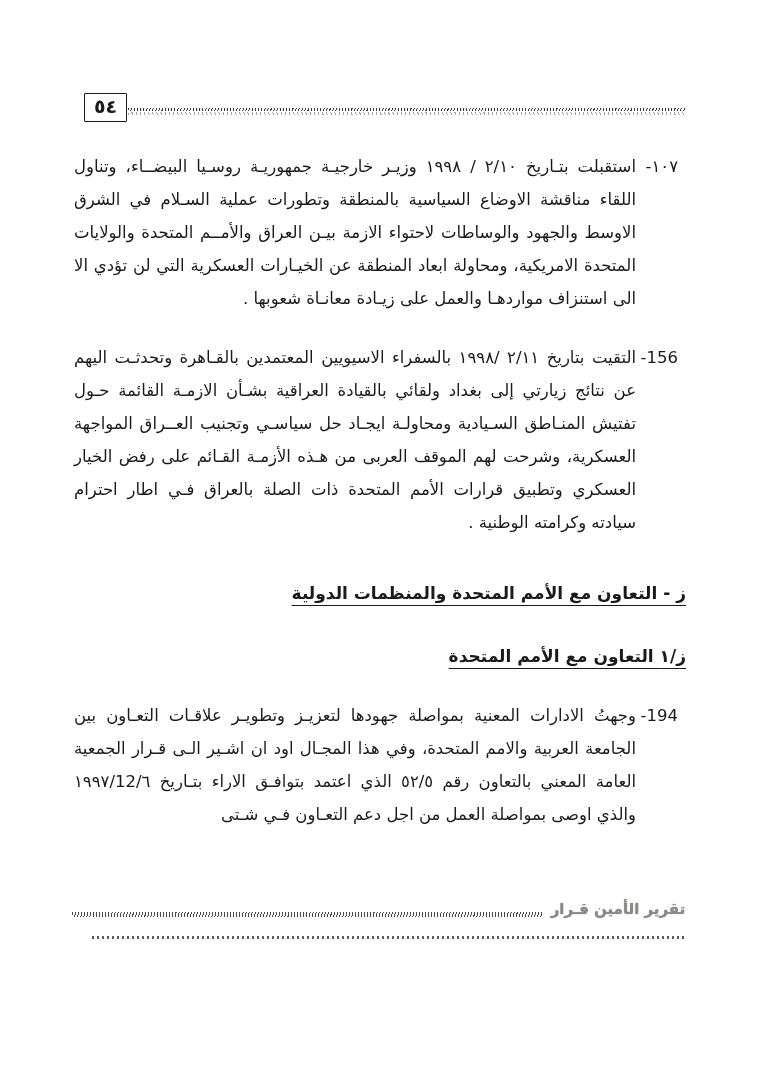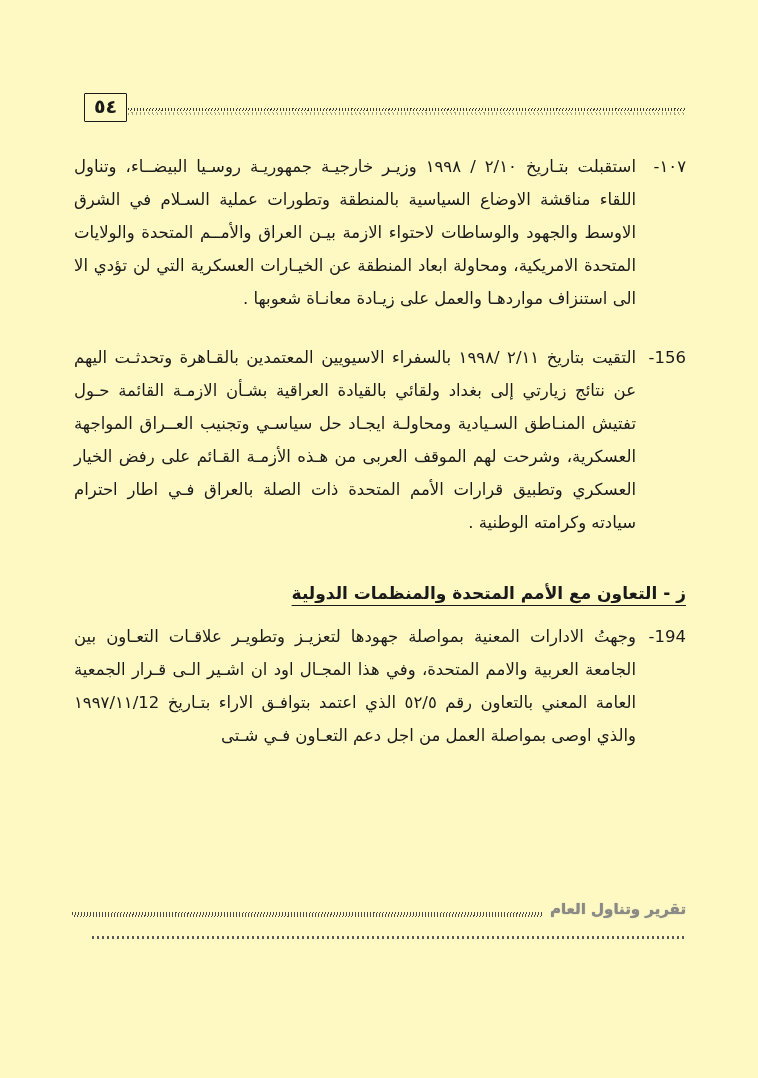--- a/index.html
+++ b/index.html
@@ -6,21 +6,21 @@
     margin: 0;
     padding: 0;
     background: #e8e8e6;
     font-family: "DejaVu Sans", sans-serif;
   }
   .page {
     position: relative;
     width: 758px;
     height: 1078px;
     margin: 0 auto;
-    background: #fef9c3;
+    background: #ffffff;
     color: #1a1a1a;
     overflow: hidden;
     direction: rtl;
   }
 
   
   .page-number-box {
     position: absolute;
     top: 93px;
     left: 84px;
@@ -58,21 +58,21 @@
     text-align-last: right;
     direction: rtl;
   }
   .para {
     position: relative;
     padding-right: 50px;
     margin: 0 0 26px 0;
   }
   .para-num {
     position: absolute;
-    right: 0;
+    right: 8px;
     top: 0;
     white-space: nowrap;
     font-weight: 500;
   }
   .heading {
     text-align: center;
     font-weight: bold;
     font-size: 17px;
     margin: 38px 0 10px 0;
   }
@@ -143,25 +143,28 @@
 
     <p class="para">
       <span class="para-num">156-</span>
       <span>التقيت بتاريخ ٢/١١ /١٩٩٨ بالسفراء الاسيويين المعتمدين بالقـاهرة وتحدثـت اليهم عن نتائج زيارتي إلى بغداد ولقائي بالقيادة العراقية بشـأن الازمـة القائمة حـول تفتيش المنـاطق السـيادية ومحاولـة ايجـاد حل سياسـي وتجنيب العــراق المواجهة العسكرية، وشرحت لهم الموقف العربى من هـذه الأزمـة القـائم على رفض الخيار العسكري وتطبيق قرارات الأمم المتحدة ذات الصلة بالعراق فـي اطار احترام سيادته وكرامته الوطنية .</span>
     </p>
 
     <div class="heading">
       <span class="underlined">ز - التعاون مع الأمم المتحدة والمنظمات الدولية</span>
     </div>
 
+    <div class="subheading">
+      <span class="underlined">ز/١ التعاون مع الأمم المتحدة</span>
+    </div>
 
     <p class="para">
       <span class="para-num">194-</span>
-      <span>وجهتُ الادارات المعنية بمواصلة جهودها لتعزيـز وتطويـر علاقـات التعـاون بين الجامعة العربية والامم المتحدة، وفي هذا المجـال اود ان اشـير الـى قـرار الجمعية العامة المعني بالتعاون رقم ٥٢/٥ الذي اعتمد بتوافـق الاراء بتـاريخ ١٩٩٧/١١/12 والذي اوصى بمواصلة العمل من اجل دعم التعـاون فـي شـتى</span>
+      <span>وجهتُ الادارات المعنية بمواصلة جهودها لتعزيـز وتطويـر علاقـات التعـاون بين الجامعة العربية والامم المتحدة، وفي هذا المجـال اود ان اشـير الـى قـرار الجمعية العامة المعني بالتعاون رقم ٥٢/٥ الذي اعتمد بتوافـق الاراء بتـاريخ ١٩٩٧/12/٦ والذي اوصى بمواصلة العمل من اجل دعم التعـاون فـي شـتى</span>
     </p>
 
   </div>
 
   <div class="footer-rule"></div>
-  <div class="footer-stamp">تقرير وتناول العام</div>
+  <div class="footer-stamp">تقرير الأمين قـرار</div>
   <div class="footer-dots"></div>
 
 </div>
 
 </body></html>

